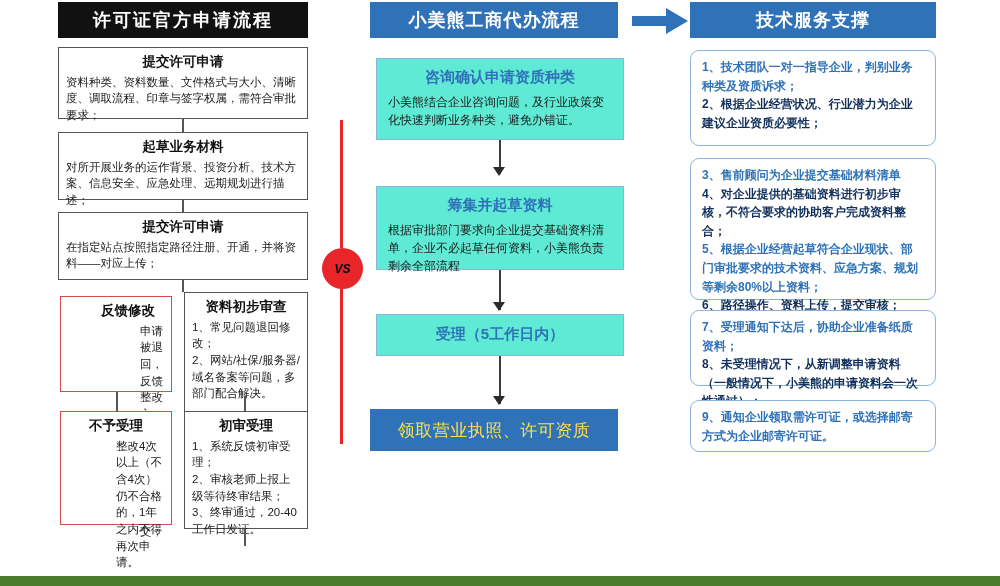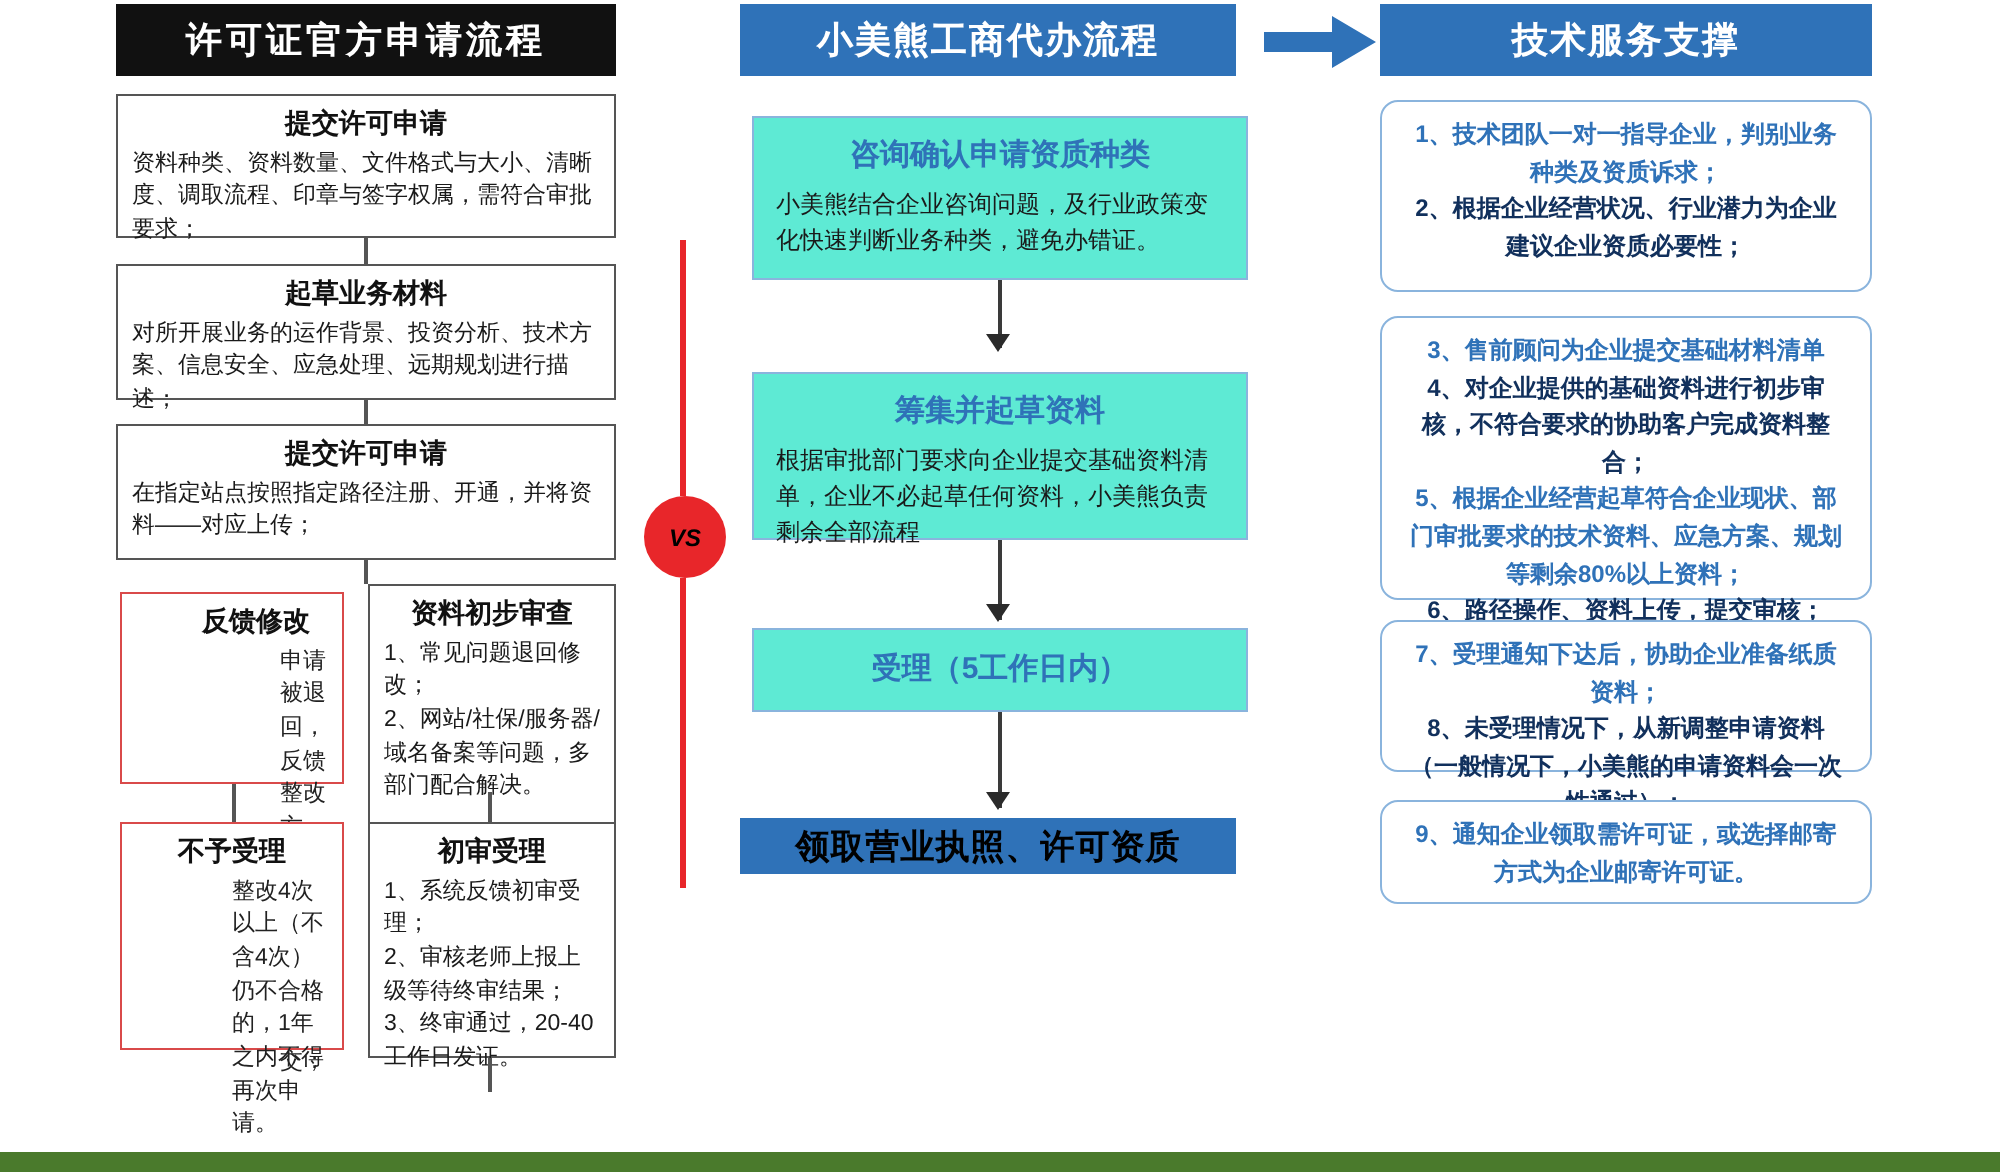--- a/index.html
+++ b/index.html
@@ -153,25 +153,25 @@
     color: #1a1a1a;
     font-size: 12px;
     line-height: 1.5;
     padding: 6px 11px 8px 11px;
   }
   .cta {
     position: absolute;
     left: 370px;
     top: 409px;
     width: 248px;
-    height: 28px;
+    height: 42px;
     background: #2f72b8;
-    color: #000000;
+    color: #fde047;
     font-size: 17px;
-    font-weight: bold;
+    font-weight: normal;
     display: flex;
     align-items: center;
     justify-content: center;
     letter-spacing: 0.5px;
   }
   .arrow-down {
     position: absolute;
     width: 0;
     height: 0;
     border-left: 6px solid transparent;
@@ -209,21 +209,21 @@
     box-sizing: border-box;
     border: 1px solid #8ab4dd;
     border-radius: 9px;
     background: #ffffff;
     padding: 7px 11px;
     font-size: 12px;
     line-height: 1.55;
     color: #2f72b8;
     font-weight: bold;
   }
-  .rbox .ln { display: block; text-align: center; }
+  .rbox .ln { display: block; }
   .rbox .dk { color: #11305c; }
 </style>
 </head>
 <body>
 
 <div id="page">
 
   <div class="col1-header">许可证官方申请流程</div>
 
   <div class="box b-dark" style="left:58px; top:47px; width:250px; height:72px;">

